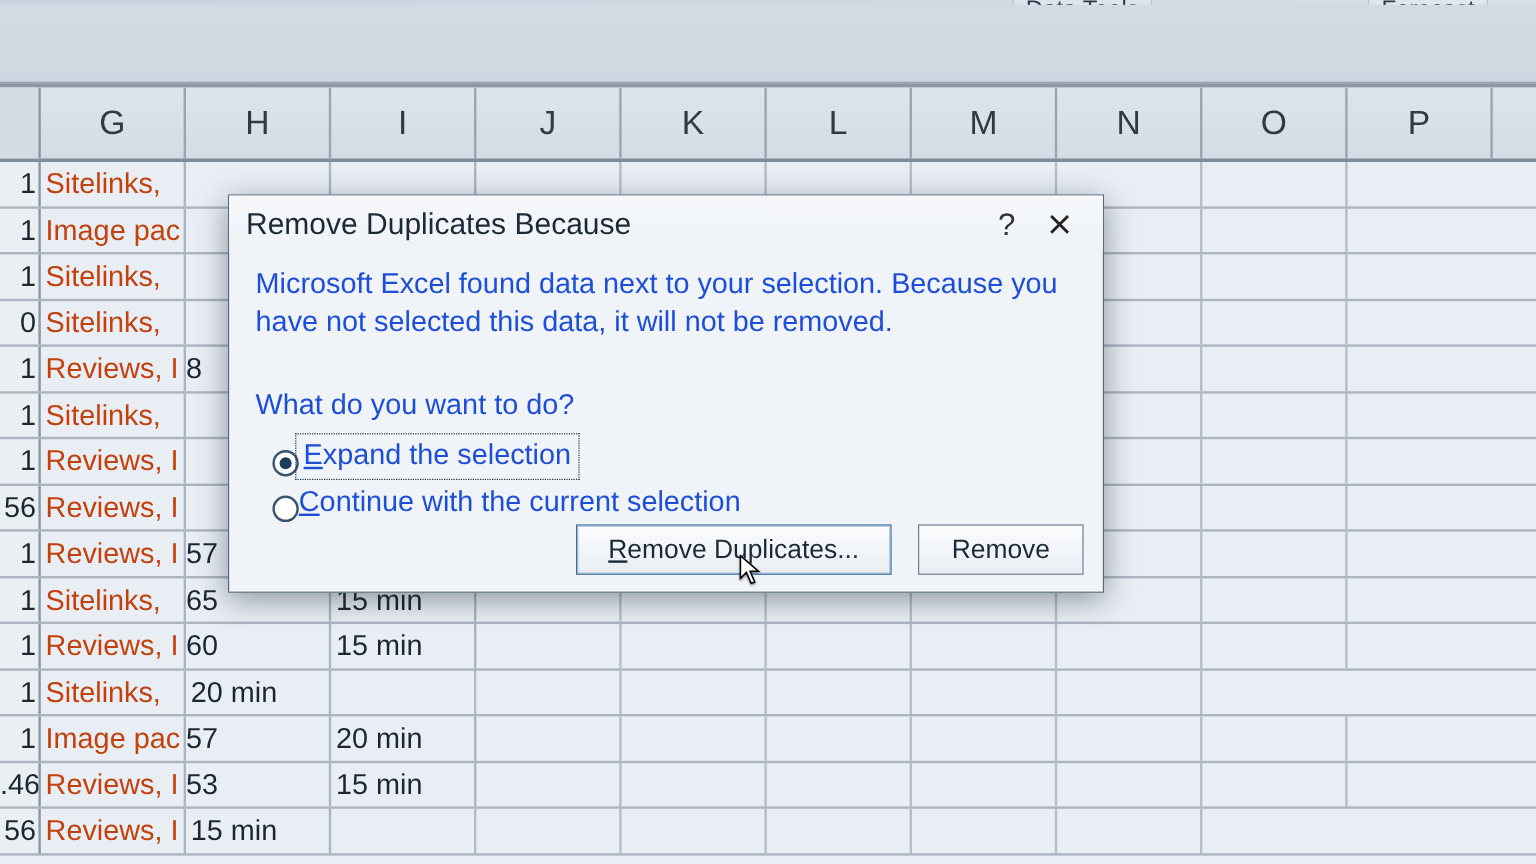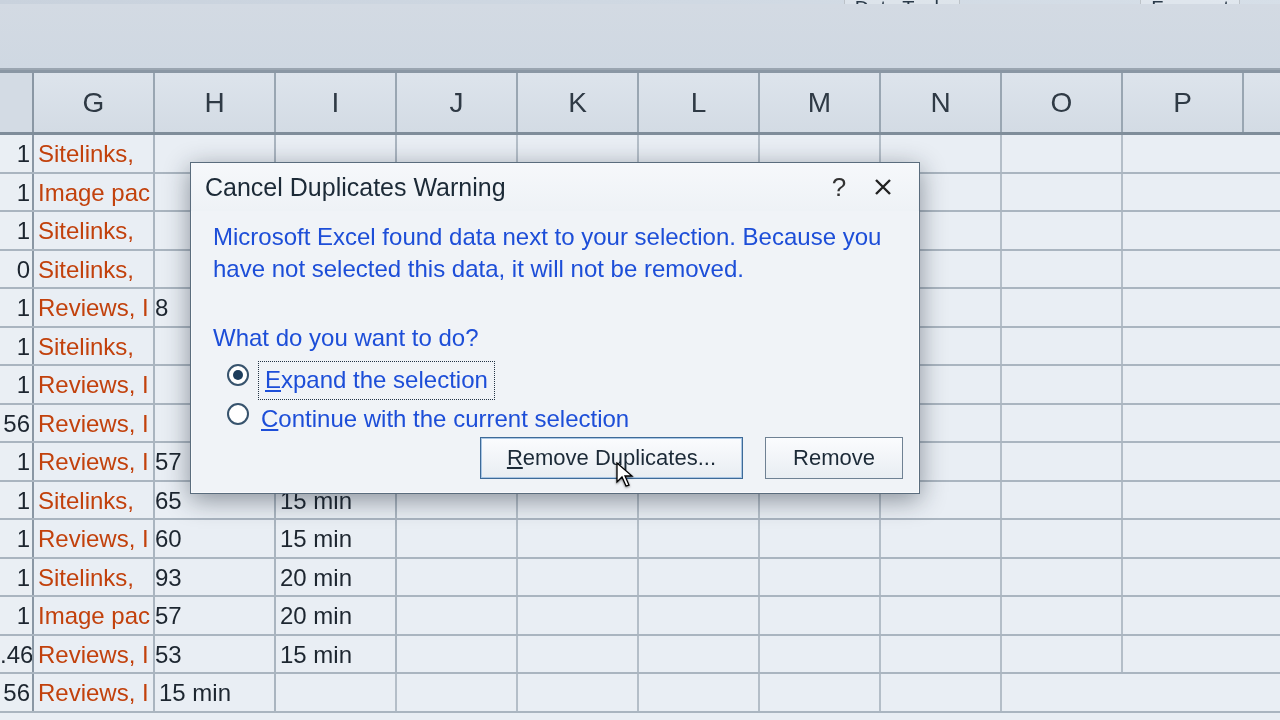--- a/index.html
+++ b/index.html
@@ -147,22 +147,21 @@
   .dlg-close svg { width: 20px; height: 20px; }
   .dlg-body {
     padding: 10px 22px 0 22px;
     font-size: 24px;
     color: #1d4ed8;
     line-height: 1.35;
   }
   .dlg-q { margin-top: 36px; margin-bottom: 10px; }
   .opt {
     display: flex;
-    align-items: flex-start;
-    gap: 12px;
+    align-items: flex-end;
     margin: 4px 0 6px 14px;
     font-size: 24px;
   }
   .radio {
     width: 22px; height: 22px; border-radius: 50%;
     border: 2px solid #37536d;
     display: flex; align-items: center; justify-content: center;
     background: #fff;
   }
   .radio.checked::after {
@@ -382,21 +381,20 @@
           <span></span>
           <span></span>
           <span></span>
           <span></span>
           <span></span>
         </div>
       </div>
       <div class="row">
         <div class="g">1</div>
         <div class="h">Sitelinks,</div>
-        <div class="i">93</div>
         <div class="j">20 min</div>
         <div class="rest">
           <span></span>
           <span></span>
           <span></span>
           <span></span>
           <span></span>
           <span></span>
         </div>
       </div>
@@ -439,21 +437,21 @@
           <span></span>
           <span></span>
           <span></span>
         </div>
       </div>
     </div>
 </div>
 
 <div class="dlg">
   <div class="dlg-title">
-    <span>Cancel Duplicates Warning</span>
+    <span>Remove Duplicates Because</span>
     <span class="spacer"></span>
     <span class="dlg-help">?</span>
     <span class="dlg-close">
       <svg viewBox="0 0 20 20">
           <path d="M3 3 L17 17 M17 3 L3 17" stroke="#222" stroke-width="2.4" fill="none"></path>
         </svg>
     </span>
   </div>
   <div class="dlg-body">
     <div>Microsoft Excel found data next to your selection. Because you have not selected this data, it will not be removed.</div>

